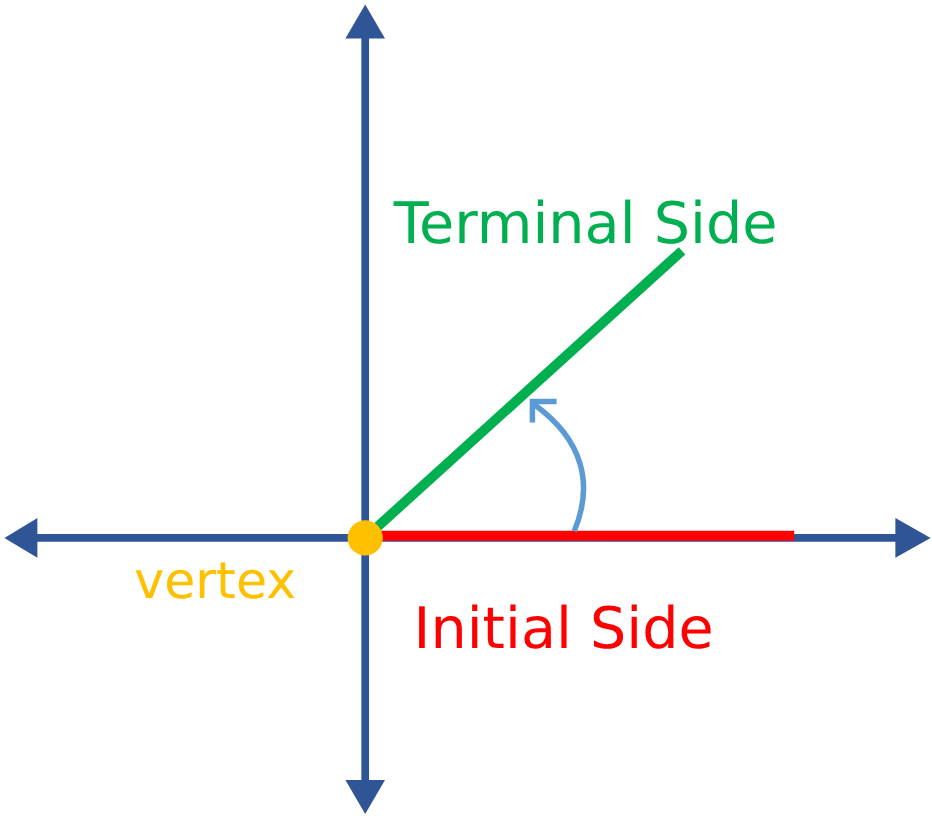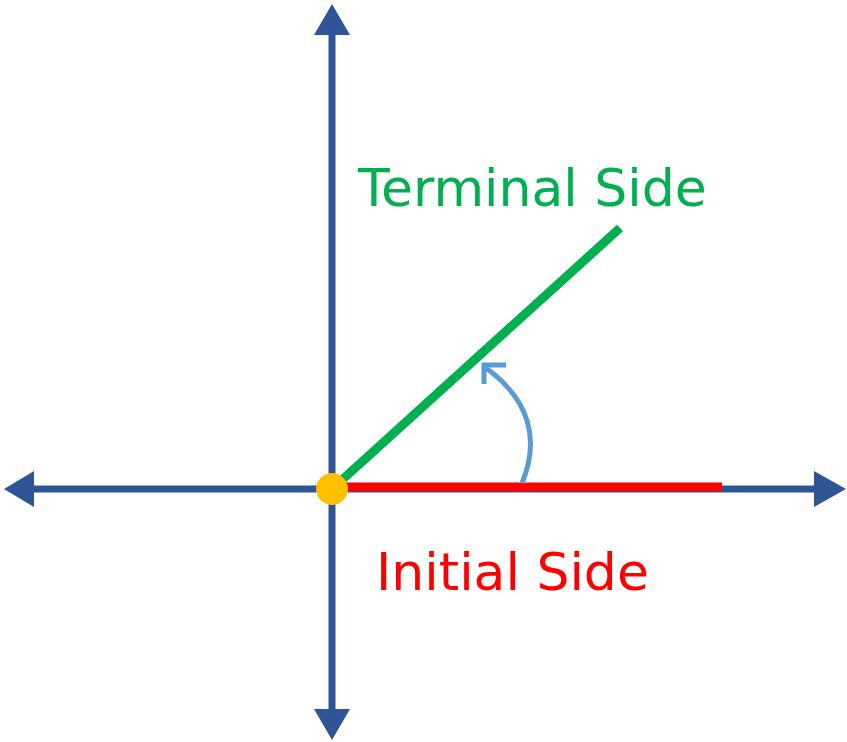--- a/index.html
+++ b/index.html
@@ -4,21 +4,21 @@
 <style>
   html, body { margin: 0; padding: 0; background: #ffffff; }
   body { width: 847px; height: 742px; position: relative; overflow: hidden; }
   #stage { position: absolute; left: 0; top: 0; width: 847px; height: 742px; }
   .label {
     position: absolute;
     font-family: "DejaVu Sans", sans-serif;
     white-space: nowrap;
     line-height: 1;
   }
-  #terminal-label { left: 358px; top: 162px; font-size: 52px; }
+  #terminal-label { left: 358px; top: 178px; font-size: 52px; }
   #initial-label { left: 376px; top: 503px; font-size: 52px; }
   #vertex-label { left: 122px; top: 505px; font-size: 46px; }
 </style>
 </head>
 <body>
 
 <div id="stage">
   <svg width="847" height="742" viewBox="0 0 847 742">
 
     <g>
@@ -40,13 +40,14 @@
     <g>
       <path d="M522,483 C540,440 530,400 486,368" fill="none" stroke="#5B9BD5" stroke-width="5"></path>
       <polyline points="506,365 484,365 484,384" fill="none" stroke="#5B9BD5" stroke-width="5" stroke-linejoin="miter"></polyline>
     </g>
 
     <circle cx="332" cy="489" r="16" fill="#FFC000"></circle>
   </svg>
 
   <div id="terminal-label" class="label" style="color:#00B050;">Terminal Side</div>
   <div id="initial-label" class="label" style="color:#FF0000;margin-top:43px;">Initial Side</div>
+  <div id="vertex-label" class="label" style="color:#FFC000;">vertex</div>
 </div>
 
 </body></html>

